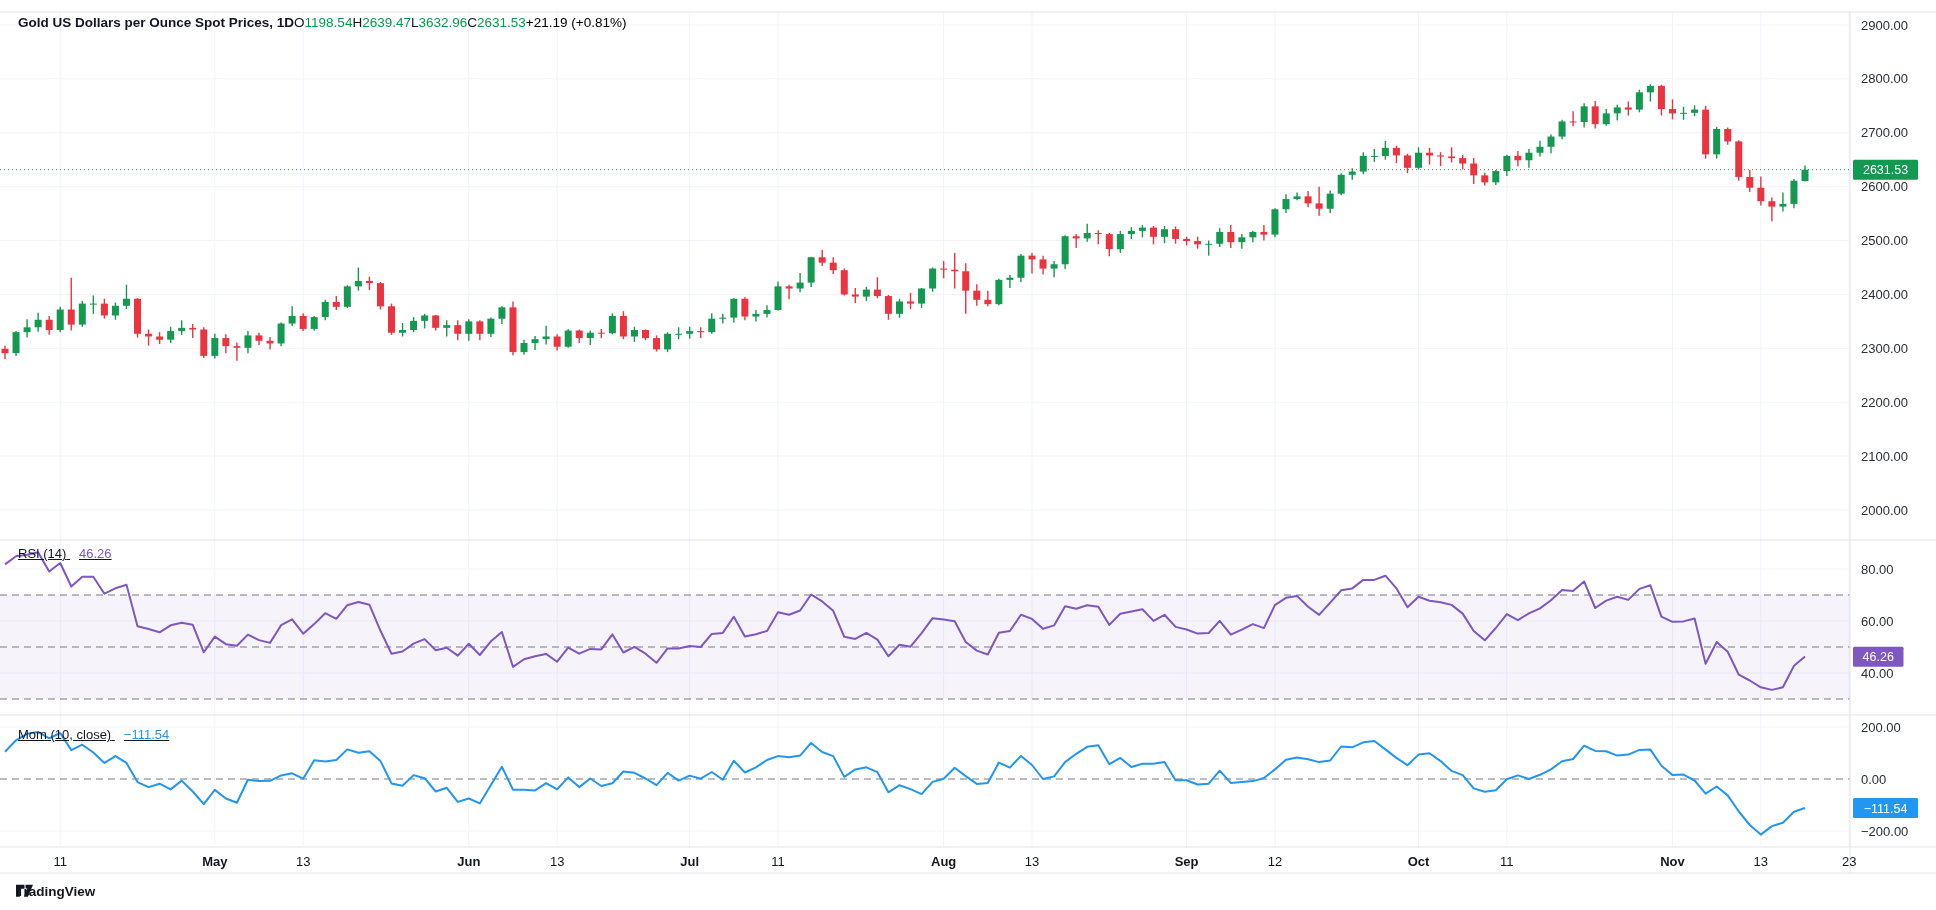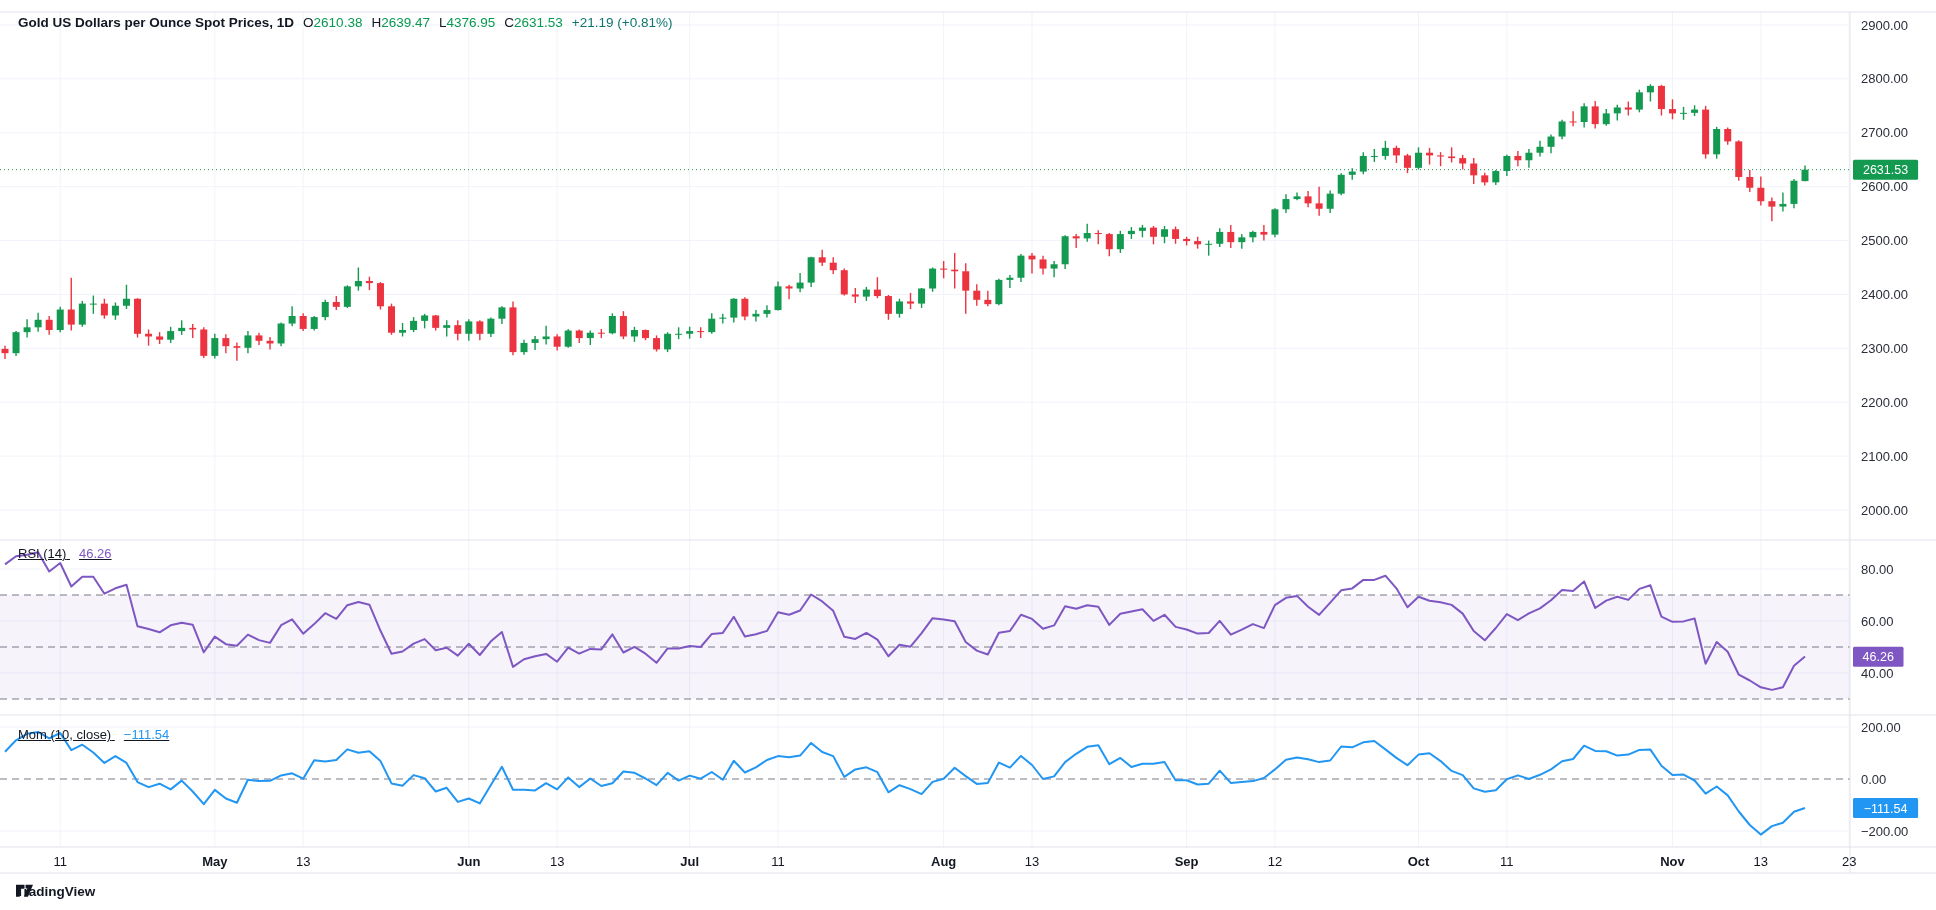--- a/index.html
+++ b/index.html
@@ -1,24 +1,24 @@
 <!DOCTYPE html>
 <html><head>
 <meta charset="utf-8">
 <style>
   html,body{margin:0;padding:0;background:#ffffff;}
   .root{position:relative;width:1936px;height:910px;background:#fff;overflow:hidden;
         font-family:"Liberation Sans","DejaVu Sans",sans-serif;color:#131722;}
   svg{position:absolute;left:0;top:0;}
-  .legend{position:absolute;left:18px;top:15px;display:flex;gap:9px;align-items:baseline;
+  .legend{position:absolute;left:18px;top:15px;display:flex;align-items:baseline;
           font-size:13.5px;line-height:16px;white-space:nowrap;}
   .legend .title{font-weight:700;color:#131722;}
   .legend .k{color:#131722;}
   .legend .v{color:#089950;}
-  .legend .chg{color:#0f766e;}
+  .legend .chg{color:#000000;}
   .ind-legend{position:absolute;left:18px;font-size:13px;white-space:nowrap;text-decoration:underline;}
   .ind-legend .name{color:#131722;}
   .ind-legend .val{margin-left:9px;}
   #rsi-legend{top:546px;}
   #rsi-legend .val{color:#7e57c2;}
   #mom-legend{top:727px;text-align:center;}
   #mom-legend .val{color:#2196f3;}
   .logo{position:absolute;left:16px;top:884px;display:flex;align-items:center;gap:6px;
         font-size:13.5px;font-weight:600;color:#131722;}
 </style>
@@ -439,23 +439,23 @@
       <text x="1274.945" y="866" font-size="13" text-anchor="middle" fill="#131722" font-weight="400">12</text>
       <text x="1418.504" y="866" font-size="13" text-anchor="middle" fill="#131722" font-weight="700">Oct</text>
       <text x="1506.848" y="866" font-size="13" text-anchor="middle" fill="#131722" font-weight="400">11</text>
       <text x="1672.493" y="866" font-size="13" text-anchor="middle" fill="#131722" font-weight="700">Nov</text>
       <text x="1760.837" y="866" font-size="13" text-anchor="middle" fill="#131722" font-weight="400">13</text>
       <text x="1849.1809999999998" y="866" font-size="13" text-anchor="middle" fill="#131722" font-weight="400">23</text>
     </svg>
 
   <div class="legend">
     <span class="title">Gold US Dollars per Ounce Spot Prices, 1D</span>
-    <span><span class="k">O</span><span class="v">2610.38</span></span>
+    <span><span class="k">O</span><span class="v">1198.54</span></span>
     <span><span class="k">H</span><span class="v">2639.47</span></span>
-    <span><span class="k">L</span><span class="v">4376.95</span></span>
+    <span><span class="k">L</span><span class="v">3632.96</span></span>
     <span><span class="k">C</span><span class="v">2631.53</span></span>
     <span class="chg">+21.19 (+0.81%)</span>
   </div>
 
   <div class="ind-legend" id="rsi-legend">
     <span class="name">RSI (14)</span>
     <span class="val">46.26</span>
   </div>
 
   <div class="ind-legend" id="mom-legend">

